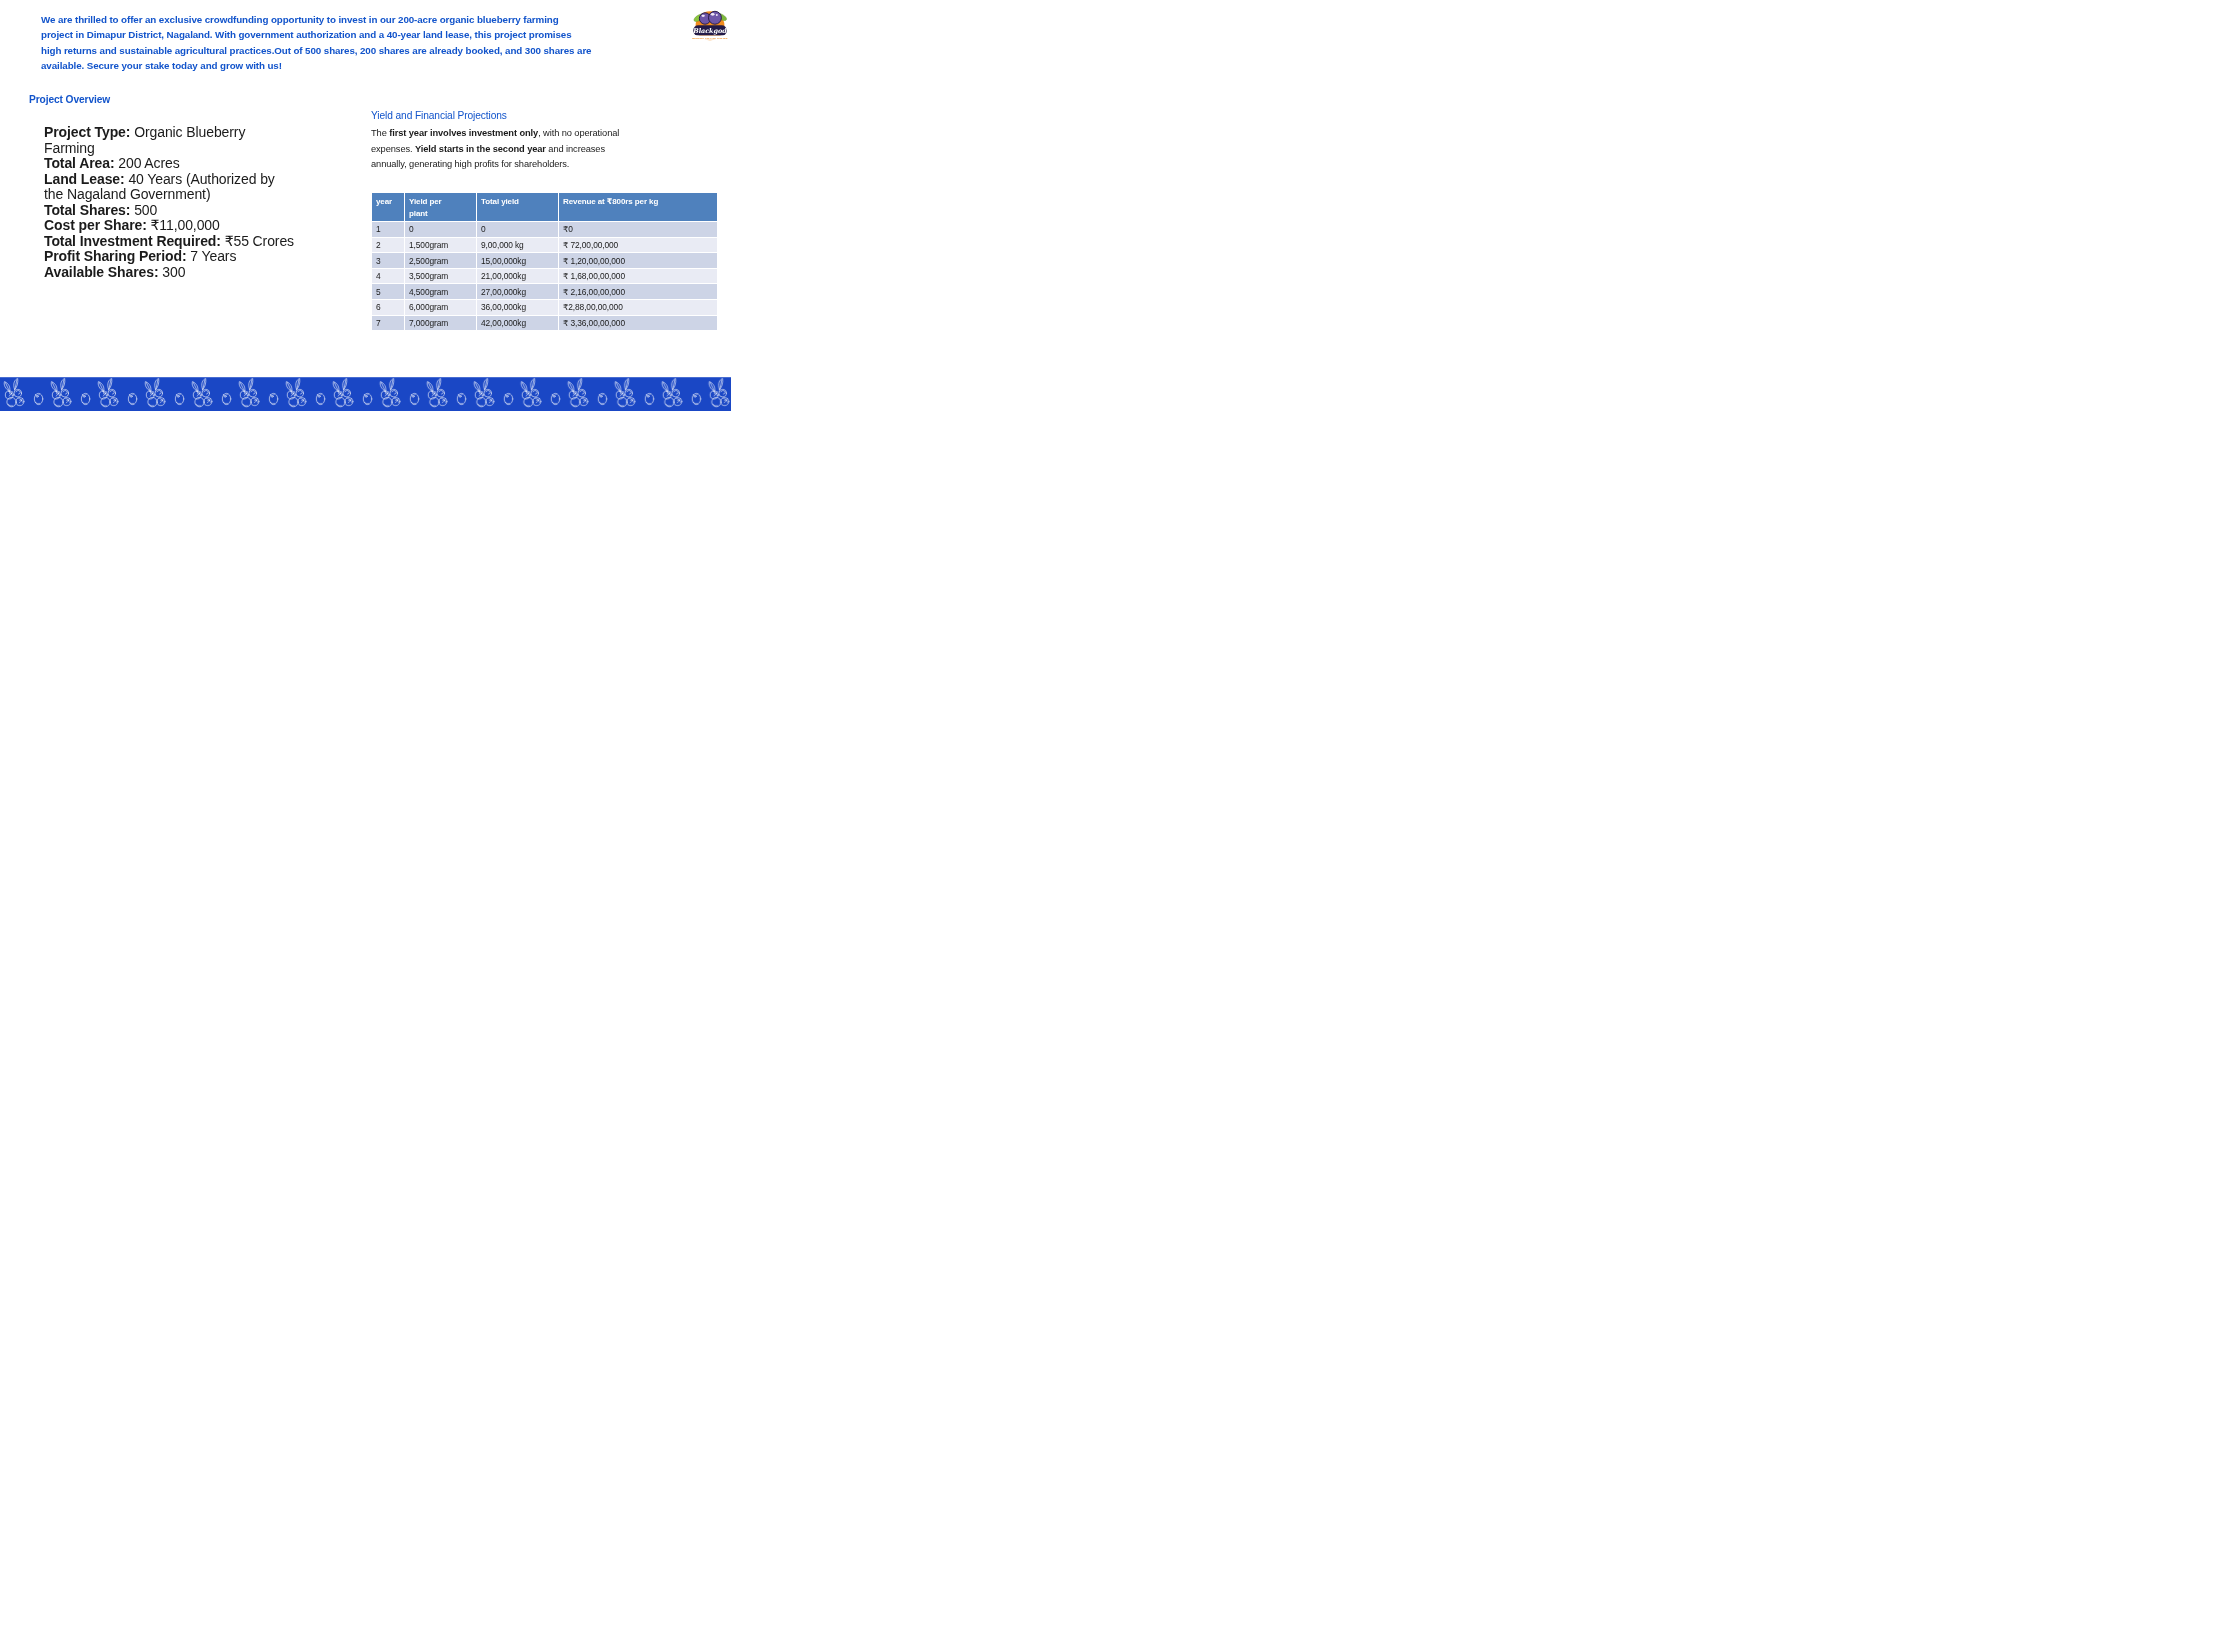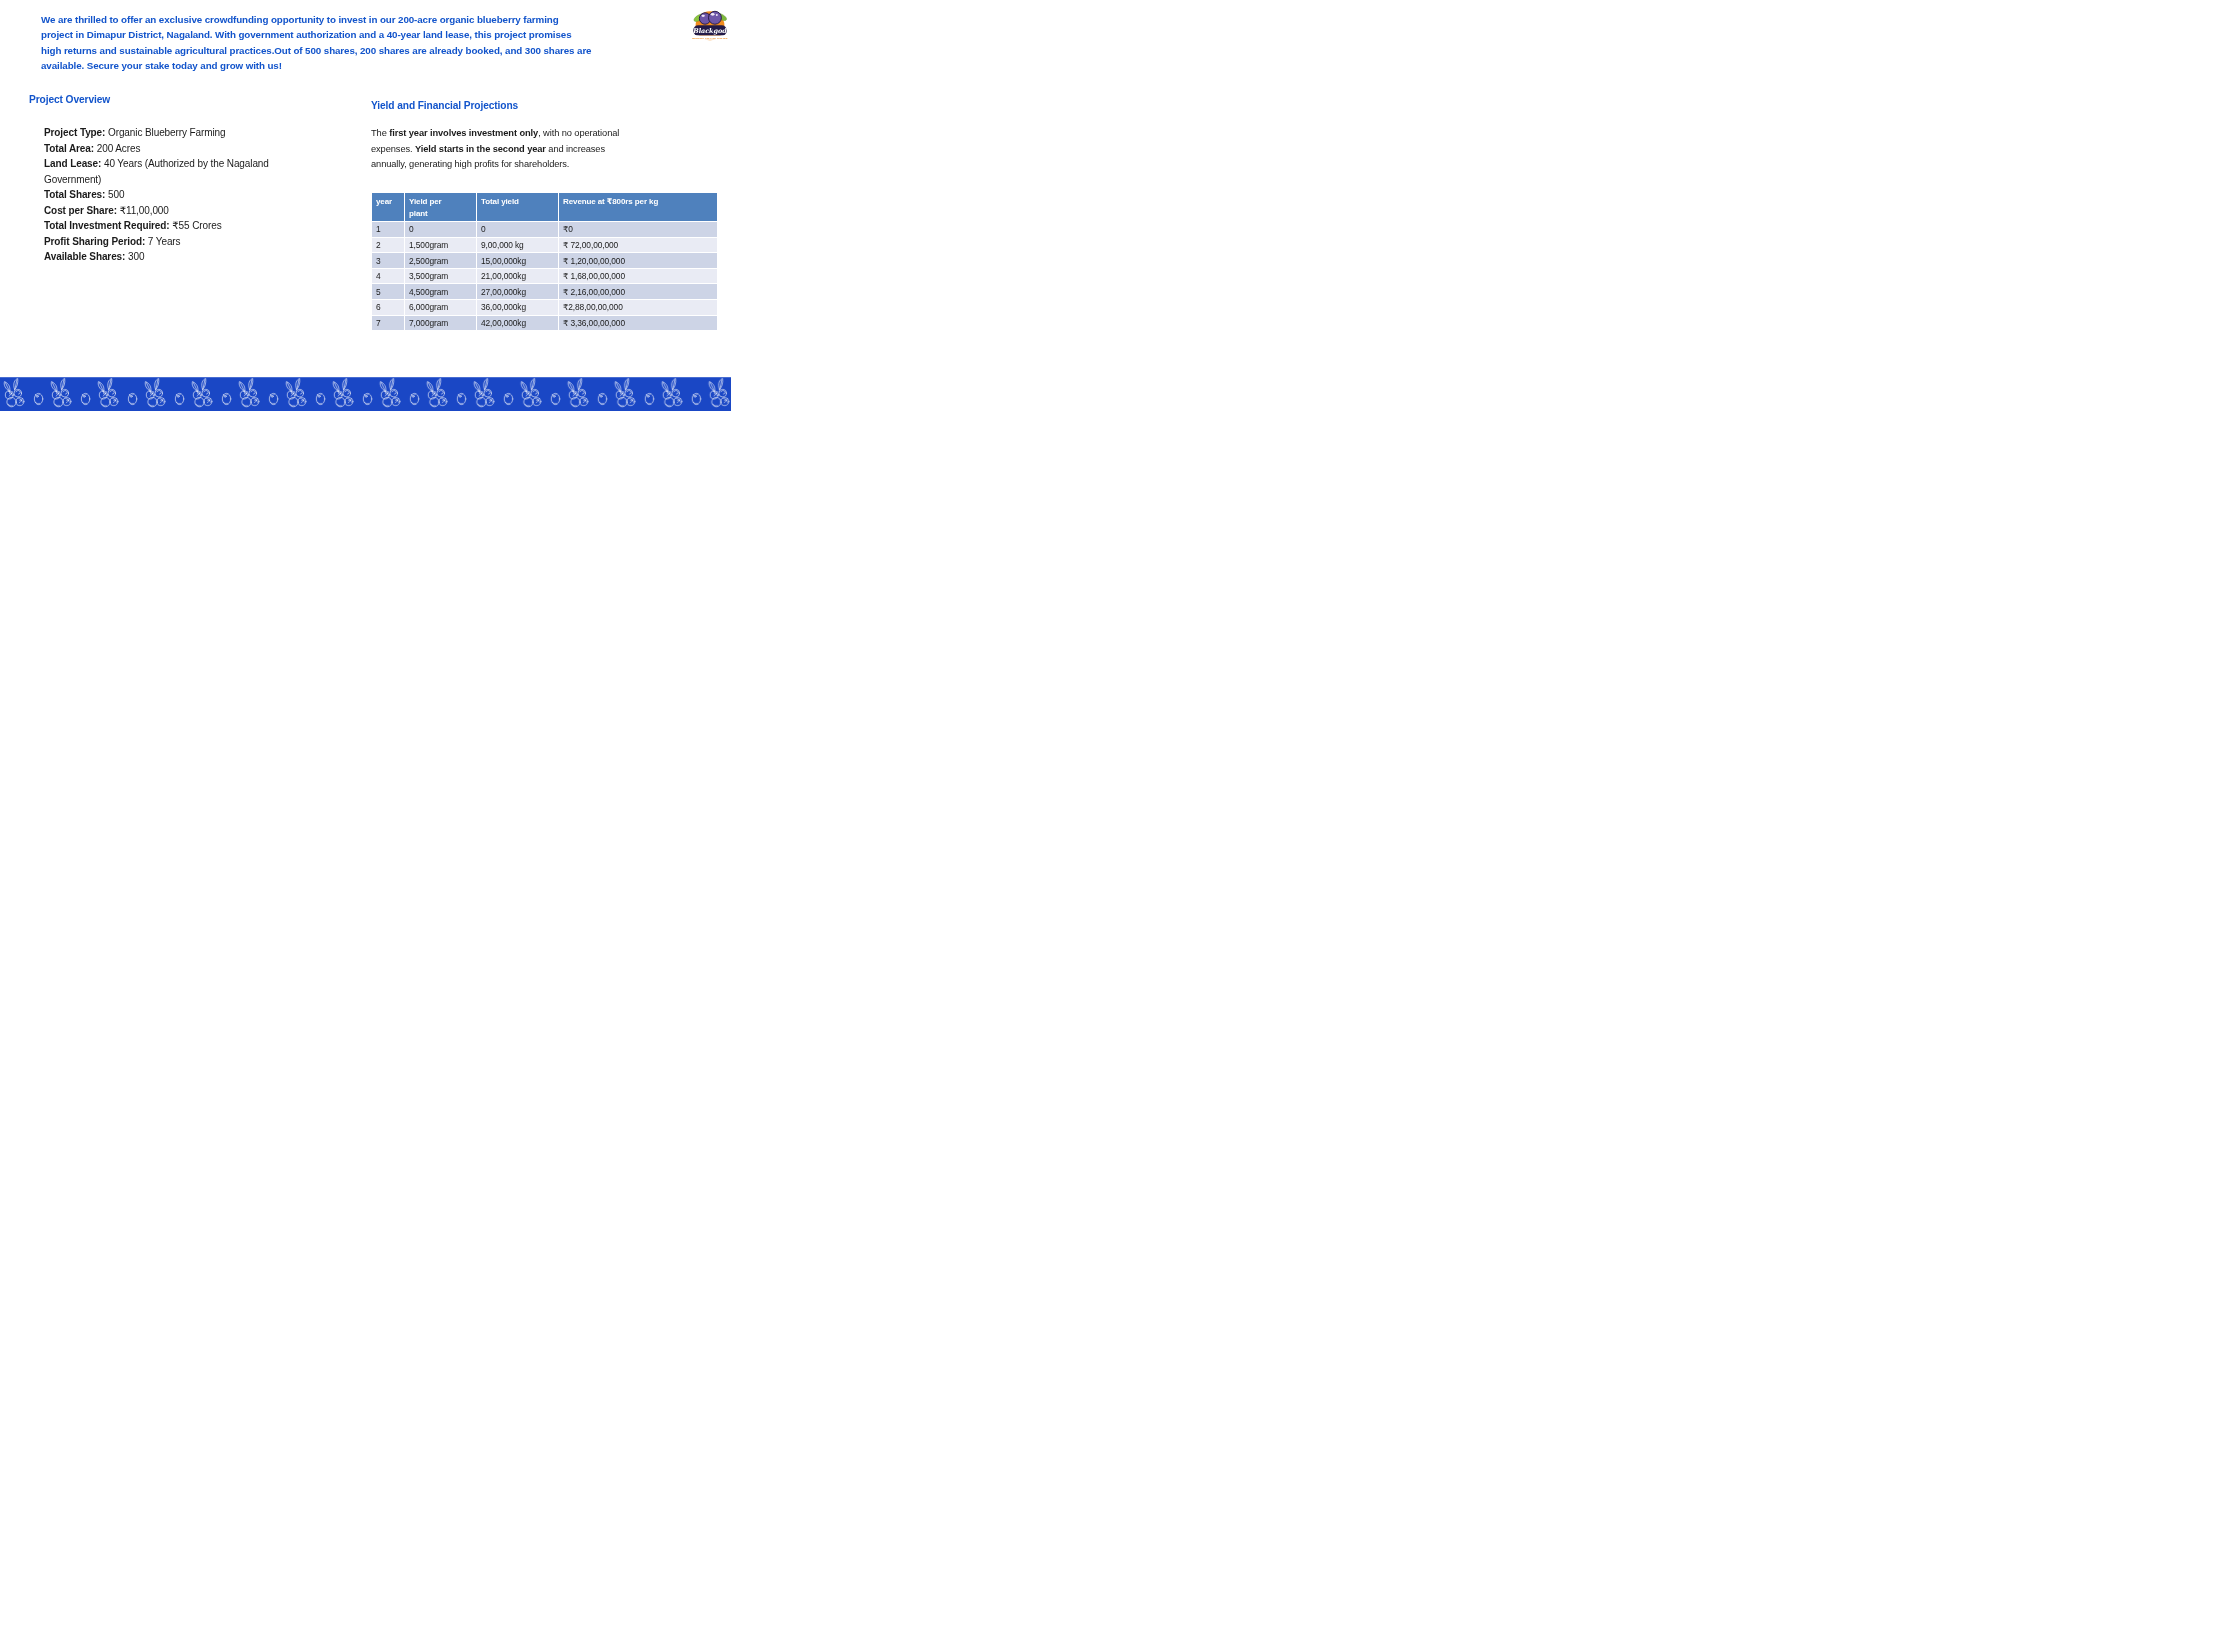--- a/index.html
+++ b/index.html
@@ -9,23 +9,23 @@
     letter-spacing:-0.1px;
   }
   .b{font-weight:bold;}
   
   .intro{position:absolute;left:41px;top:11.5px;width:652px;
     font-size:9.8px;line-height:15.5px;font-weight:bold;color:#1254cb;}
   
   .logo{position:absolute;left:691px;top:6.2px;width:38px;height:41px;}
   
   .ov-title{position:absolute;left:29px;top:94px;font-size:10.2px;font-weight:bold;color:#1254cb;}
-  .ov-list{position:absolute;left:44px;top:125px;width:253px;font-size:10px;line-height:15.5px;}
+  .ov-list{position:absolute;left:44px;top:125px;width:253px;font-size:14px;line-height:15.5px;}
   
-  .pj-title{position:absolute;left:371px;top:100px;font-size:10.2px;font-weight:bold;color:#1254cb;}
+  .pj-title{position:absolute;left:371px;top:110px;font-size:10.2px;font-weight:normal;color:#1254cb;}
   .pj-para{position:absolute;left:371px;top:126px;width:321px;font-size:9.3px;line-height:15.5px;}
   
   .tbl-wrap{position:absolute;left:371px;top:192px;width:346px;}
   table{border-collapse:collapse;table-layout:fixed;width:346px;}
   th,td{border:0.9px solid #ffffff;overflow:hidden;white-space:nowrap;}
   th{background:#4f81bd;color:#ffffff;font-weight:bold;font-size:8px;text-align:left;
      vertical-align:top;padding:3.1px 0 0 4px;line-height:12px;height:25px;white-space:normal;}
   .hw{max-width:44px;}
   td{font-size:8.4px;padding:0 0 0 4px;height:14.6px;vertical-align:middle;}
   tbody tr:nth-child(odd) td{background:#cdd4e6;}

